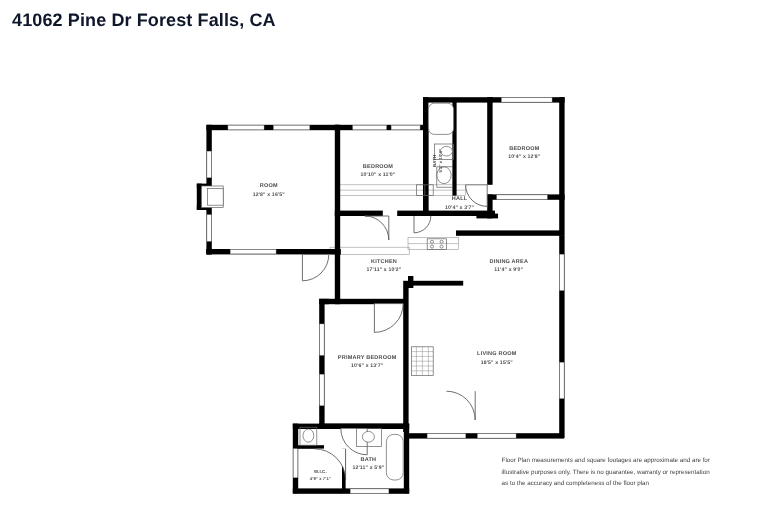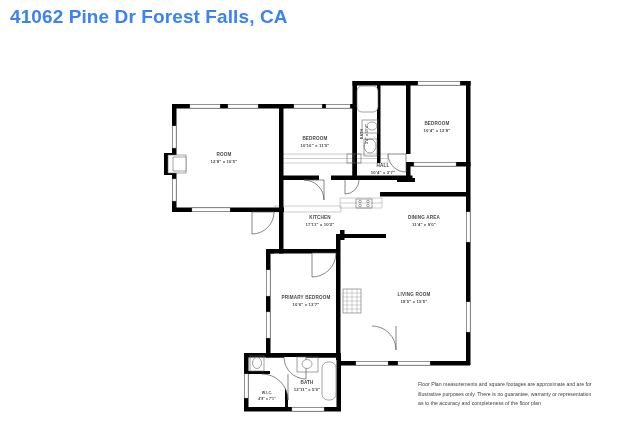--- a/index.html
+++ b/index.html
@@ -26,23 +26,23 @@
     left: 0;
     top: 0;
     width: 640px;
     height: 34px;
     display: flex;
     align-items: center;
     padding-left: 10px;
     box-sizing: border-box;
   }
   #page-title {
-    font-size: 19px;
-    font-weight: bold;
-    color: #3b82f6;
+    font-size: 15px;
+    font-weight: bold;
+    color: #0f172a;
     letter-spacing: 0.1px;
     white-space: nowrap;
   }
   #plan-wrap {
     position: absolute;
     left: 0;
     top: 34px;
     width: 640px;
     height: 393px;
   }

